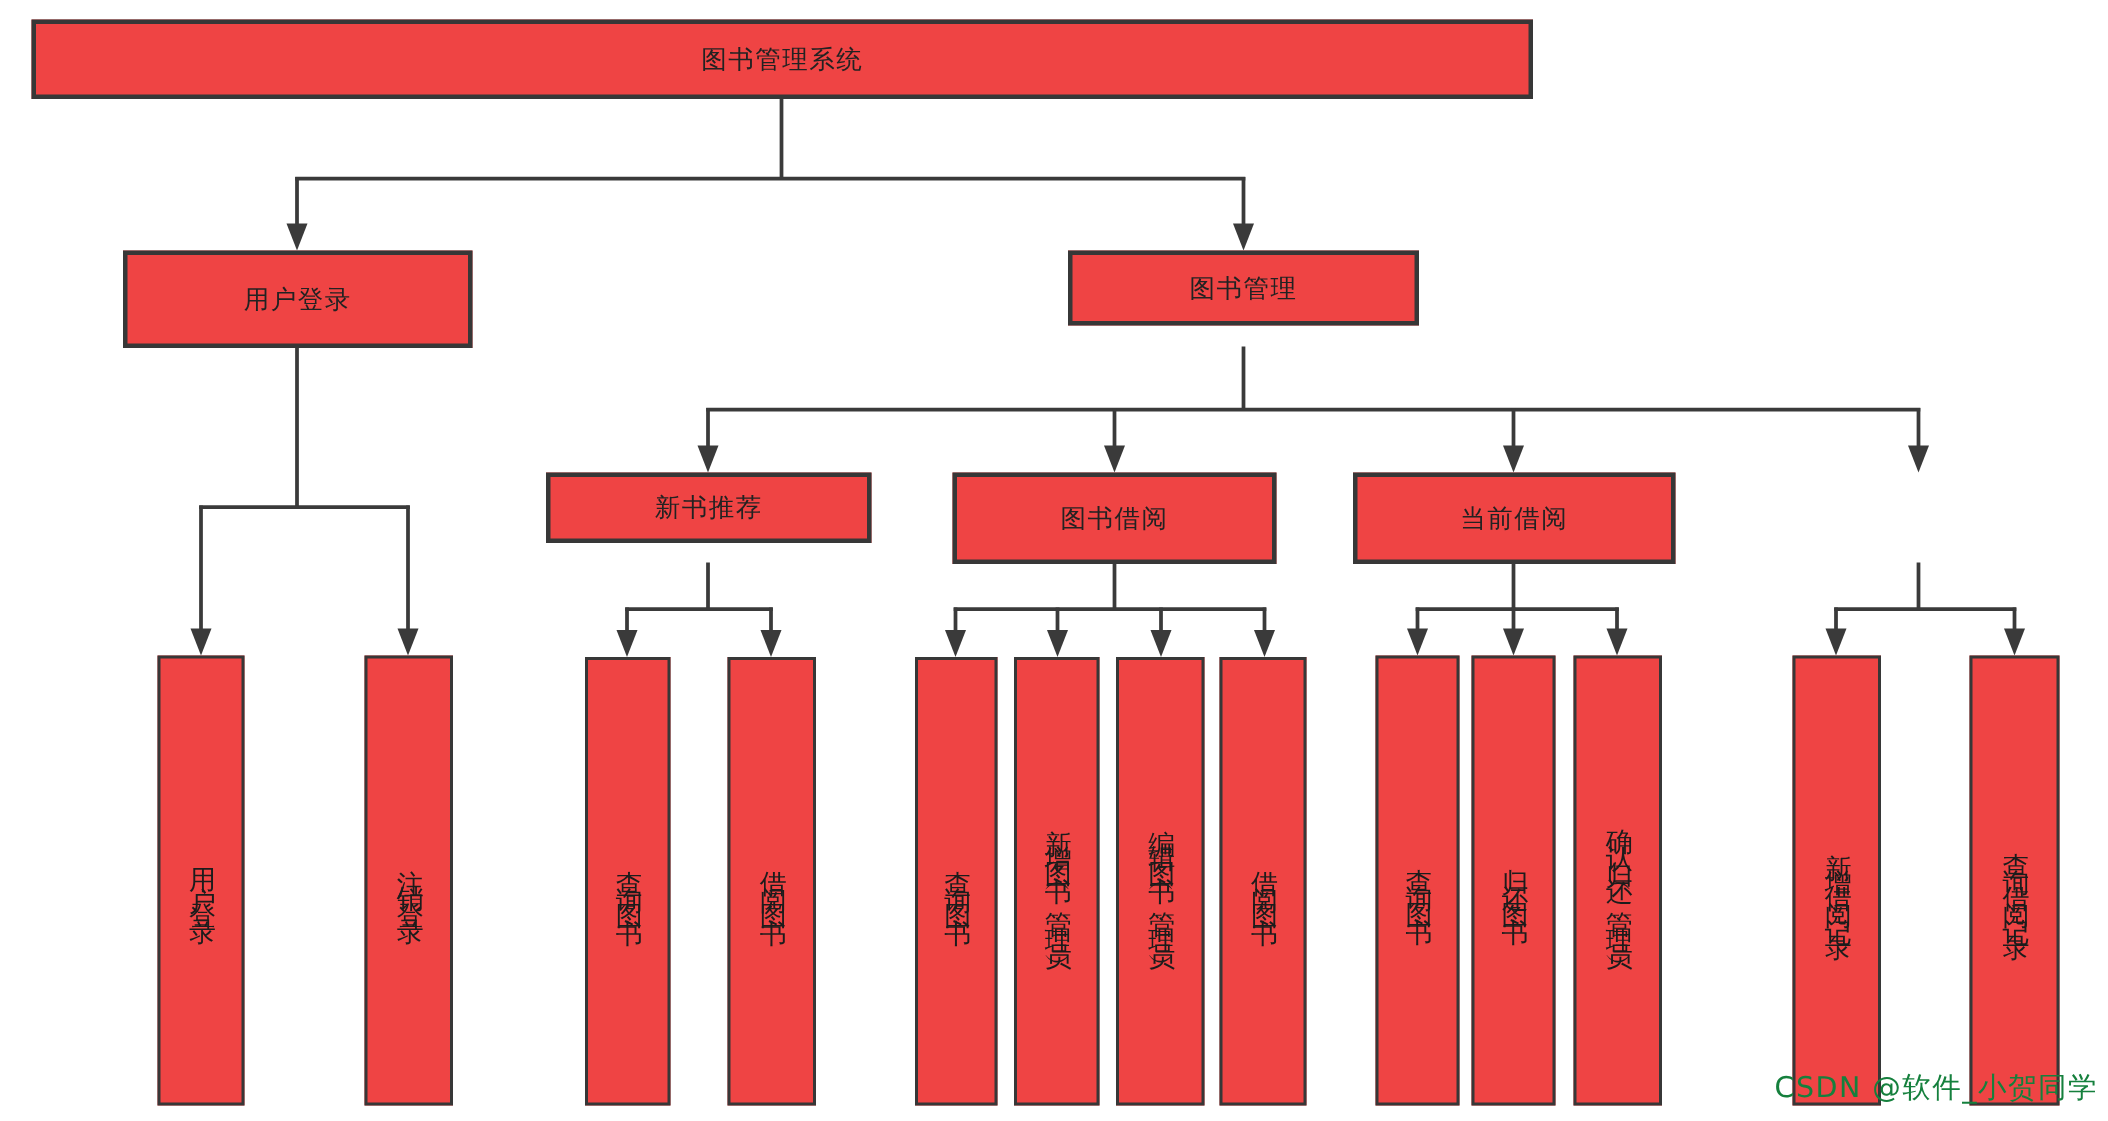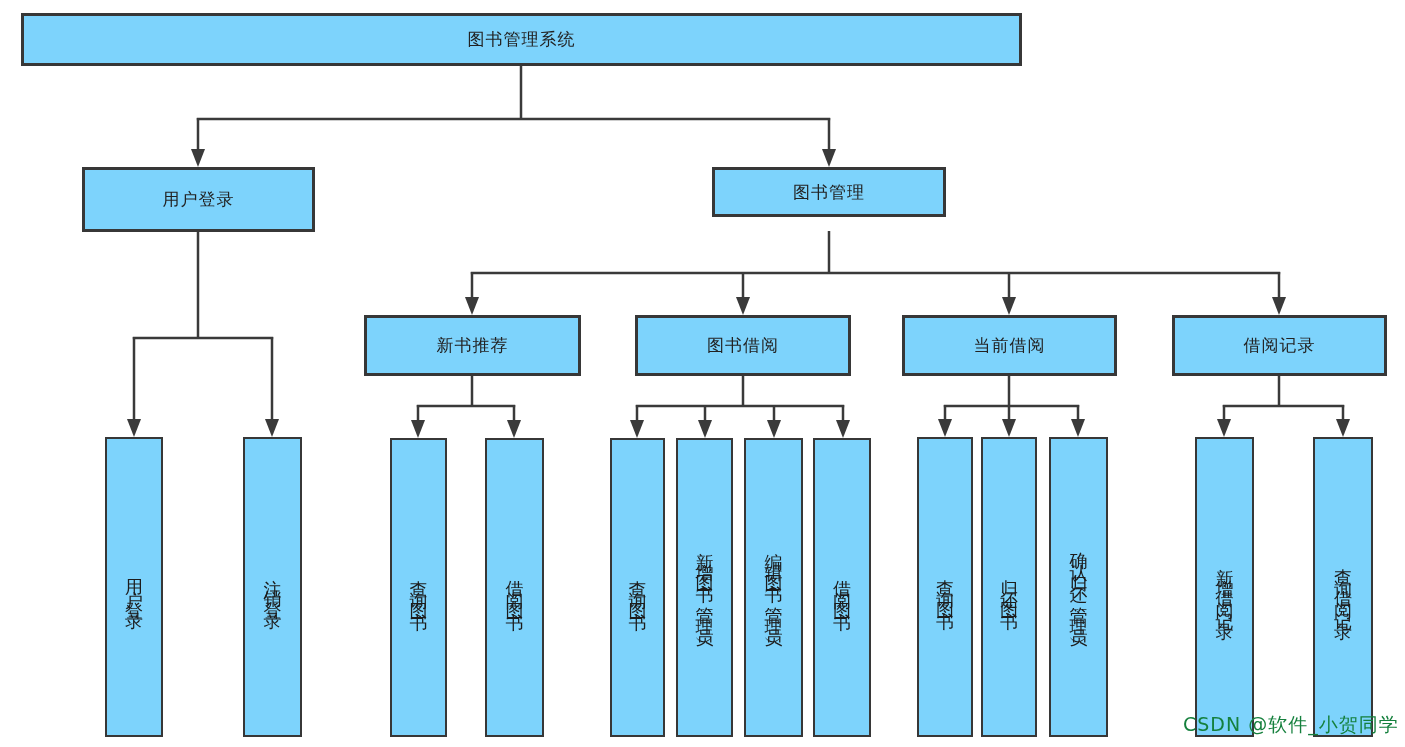--- a/index.html
+++ b/index.html
@@ -4,21 +4,21 @@
 <style>
   html,body { margin:0; padding:0; background:#ffffff; }
   .canvas {
     position:relative; width:1405px; height:747px; background:#ffffff;
     font-family:"DejaVu Sans","Liberation Sans",sans-serif;
     overflow:hidden;
   }
   .wires { position:absolute; left:0; top:0; }
   .node {
     position:absolute; box-sizing:border-box;
-    border:3px solid #373737; background:#7dd3fc;
+    border:3px solid #373737; background:#ef4444;
     display:flex; align-items:center; justify-content:center;
     color:#222222;
     text-align:right;
   }
   .h-node { font-size:17px; letter-spacing:1px; }
   .leaf { border-width:2.5px; }
   .leaf .vtext {
     writing-mode:vertical-lr; text-orientation:mixed;
     font-size:18px; line-height:1; letter-spacing:11px; color:#1c1c1c;
   }
@@ -100,31 +100,28 @@
     <span>图书管理系统</span>
   </div>
 
   <div class="node h-node" style="left:82px;top:167px;width:233px;height:65px;">
     <span>用户登录</span>
   </div>
   <div class="node h-node" style="left:712px;top:167px;width:234px;height:50px;">
     <span>图书管理</span>
   </div>
 
-  <div class="node h-node" style="left:364px;top:315px;width:217px;height:61px;">
+  <div class="node h-node" style="left:364px;top:315px;width:217px;height:47px;">
     <span>新书推荐</span>
   </div>
   <div class="node h-node" style="left:635px;top:315px;width:216px;height:61px;">
     <span>图书借阅</span>
   </div>
   <div class="node h-node" style="left:902px;top:315px;width:215px;height:61px;">
     <span>当前借阅</span>
-  </div>
-  <div class="node h-node" style="left:1172px;top:315px;width:215px;height:61px;">
-    <span>借阅记录</span>
   </div>
 
   <div class="node leaf" style="left:105px;top:437px;width:58px;height:300px;">
     <span class="vtext">用户登录</span>
   </div>
   <div class="node leaf" style="left:243px;top:437px;width:59px;height:300px;">
     <span class="vtext">注销登录</span>
   </div>
 
   <div class="node leaf" style="left:390px;top:438px;width:57px;height:299px;">

